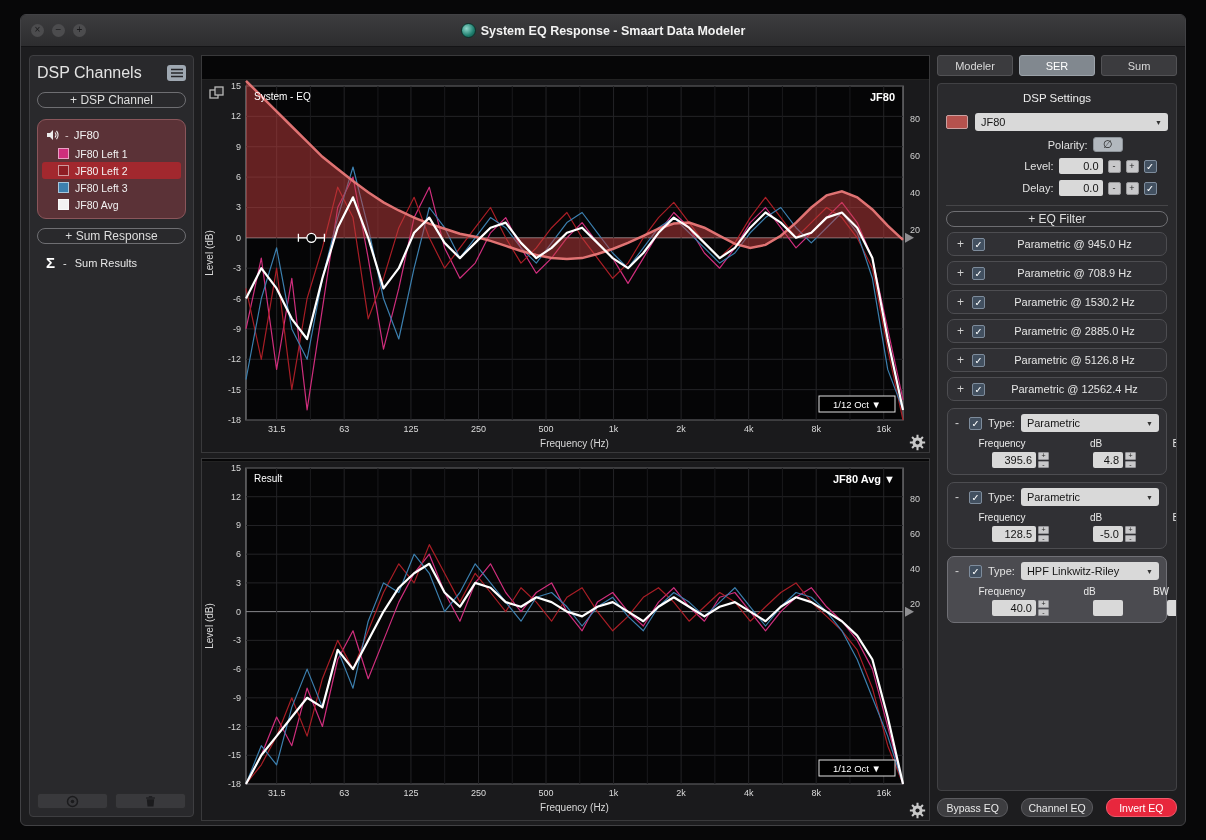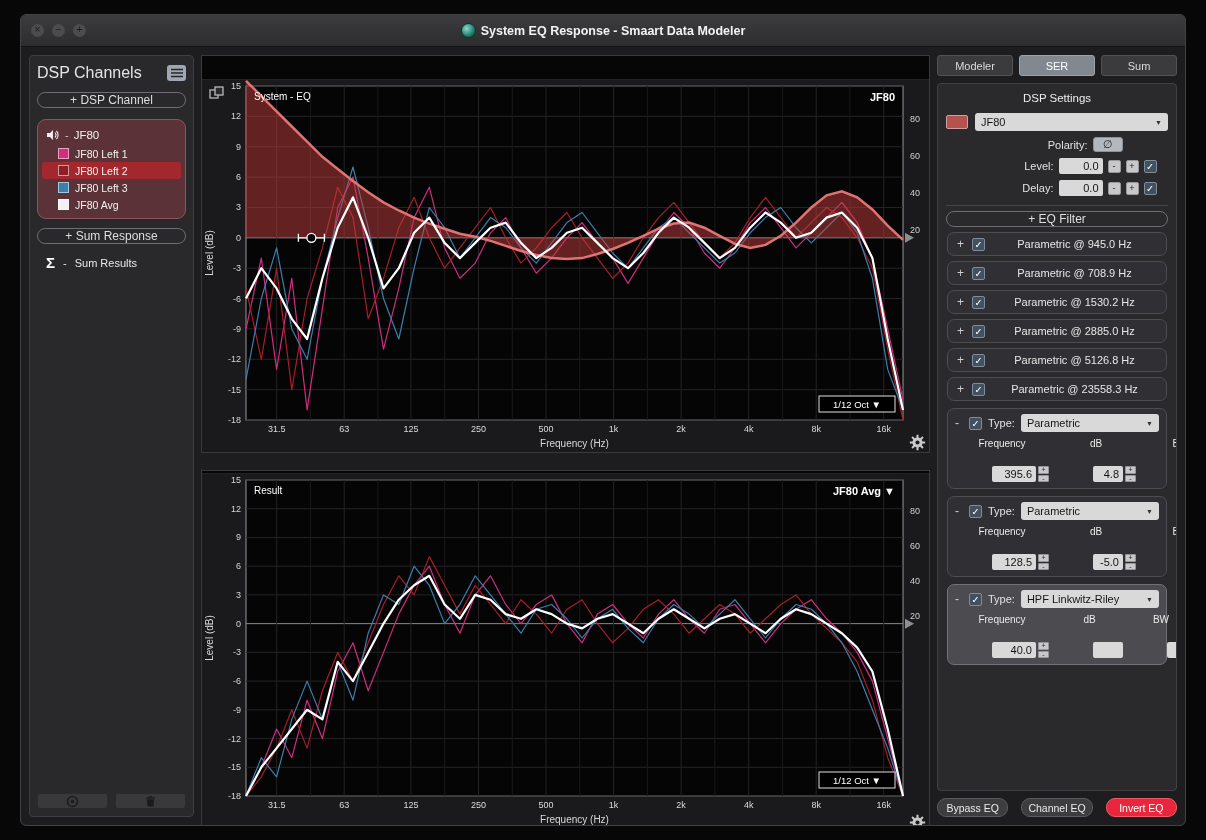--- a/index.html
+++ b/index.html
@@ -36,21 +36,21 @@
   .chan-row.selected { background:#a2282e; }
   .chip { width:11px; height:11px; flex:none; border:1px solid rgba(255,255,255,0.55); }
   .sum-row { margin-top:10px; display:flex; align-items:center; gap:8px; padding-left:9px; color:#e8e8e8; font-size:11px; }
   .sigma { font-size:15px; font-weight:bold; color:#fff; }
   .sb-spacer { flex:1; }
   .sb-foot { display:flex; gap:7px; }
   .sb-foot-btn { flex:1; height:16px; background:#39393c; border:1px solid #2a2a2c; border-radius:3px;
                  display:flex; align-items:center; justify-content:center; }
 
   
-  .center { flex:1; display:flex; flex-direction:column; gap:17px; min-width:0; }
+  .center { flex:1; display:flex; flex-direction:column; gap:5px; min-width:0; }
   .chart-panel { position:relative; background:#1a1a1c; border:1px solid #39393b; display:flex; flex-direction:column; }
   .panel-top { height:398px; flex:none; }
   .panel-bottom { flex:1; }
   .chart-strip { height:24px; background:#060607; border-bottom:1px solid #222; flex:none; }
   .chart-strip.thin { height:3px; }
   .chart-host { flex:1; position:relative; }
   .gear { position:absolute; right:3px; bottom:1px; width:17px; height:17px; z-index:5; }
   .tool-icon { position:absolute; left:7px; top:30px; z-index:5; }
   svg text { font-family:"Liberation Sans","DejaVu Sans",sans-serif; }
 
@@ -83,21 +83,21 @@
   .frow { height:24px; margin:5px 1px 0; background:#303034; border:1px solid #4d4d51; border-radius:7px;
           display:flex; align-items:center; padding:0 9px; gap:7px; }
   .frow .plus { color:#cfcfcf; font-size:12px; width:8px; }
   .frow .flabel { flex:1; text-align:center; color:#e6e6e6; font-size:11px; }
   .fcard { margin:7px 1px 0; background:#303034; border:1px solid #4d4d51; border-radius:7px; padding:5px 7px 6px; }
   .fcard.selected { background:#4b4b50; border-color:#707076; }
   .fcard-head { display:flex; align-items:center; gap:6px; }
   .fcard-head .minus { color:#cfcfcf; font-size:12px; width:8px; }
   .type-label { color:#e2e2e2; font-size:11px; }
   .fcard-grid { display:flex; gap:7px; margin-top:6px; justify-content:space-between; }
-  .fcol { display:flex; flex-direction:column; align-items:center; gap:17px; }
+  .fcol { display:flex; flex-direction:column; align-items:center; gap:3px; }
   .fcol-h { color:#eaeaea; font-size:10px; }
   .frow2 { display:flex; align-items:flex-end;padding-left:37px; }
   .field.f-freq { width:44px; } .field.f-db { width:30px; } .field.f-bw { width:25px; } .field.f-ord { width:38px; }
   .stepper { display:flex; flex-direction:column; gap:1px; margin-left:2px; width:11px; }
   .stepper span { height:7.5px; background:#c8c8ca; border:1px solid #96969a; border-radius:1px;
                   font-size:7px; line-height:6px; text-align:center; color:#222; }
   .order-dd { width:38px; height:16px; background:#d9d9d9; border-radius:2px; color:#141414; font-size:11px;
               display:flex; align-items:center; padding:0 4px; }
   .order-dd .arrow { margin-left:auto; font-size:6px; color:#333; }
   .eq-footer { flex:none; display:flex; gap:13px; height:19px; }
@@ -434,21 +434,21 @@
             <span class="flabel">Parametric @ 2885.0 Hz</span>
           </div>
           <div class="frow">
             <span class="plus">+</span>
             <span class="checkbox">✓</span>
             <span class="flabel">Parametric @ 5126.8 Hz</span>
           </div>
           <div class="frow">
             <span class="plus">+</span>
             <span class="checkbox">✓</span>
-            <span class="flabel">Parametric @ 23558.3 Hz</span>
+            <span class="flabel">Parametric @ 12562.4 Hz</span>
           </div>
 
           <div class="fcard">
             <div class="fcard-head">
               <span class="minus">-</span>
               <span class="checkbox">✓</span>
               <span class="type-label">Type:</span>
               <div class="dd">
                 <span>Parametric</span>
                 <span class="arrow">▼</span>

